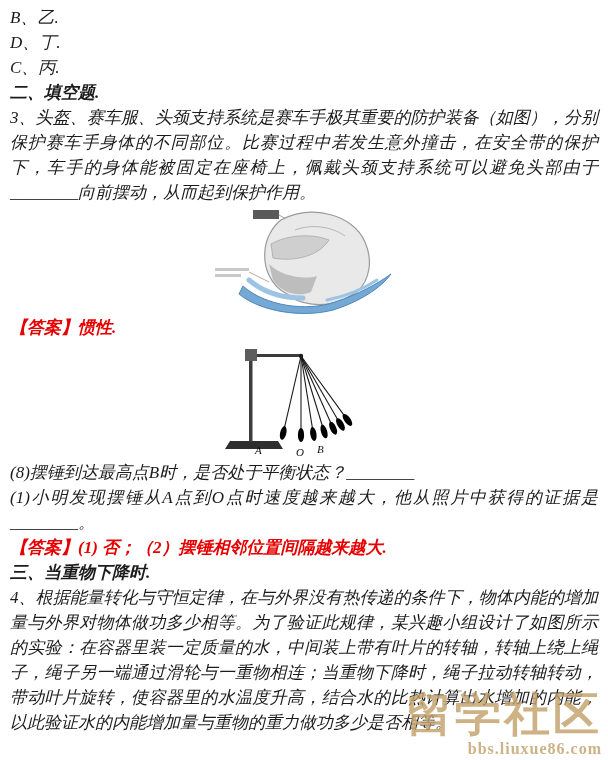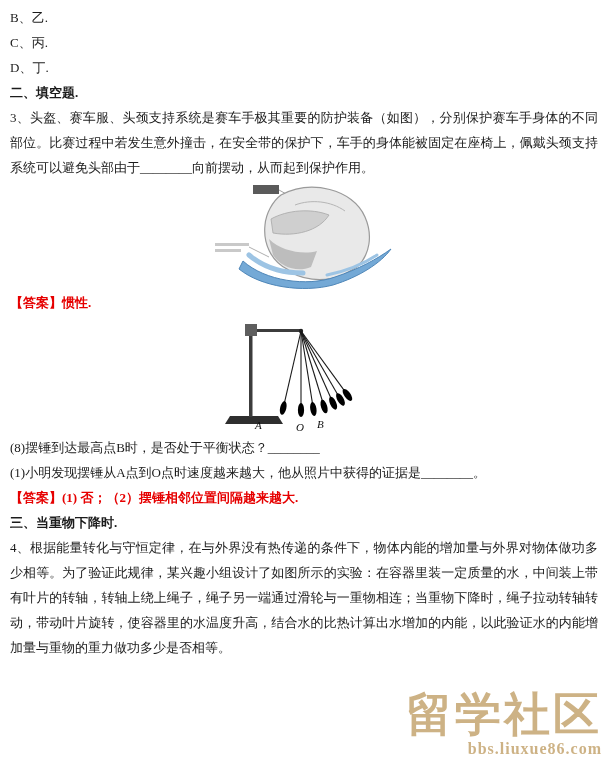--- a/index.html
+++ b/index.html
@@ -10,21 +10,21 @@
   html,body{margin:0;padding:0;}
   body{
     width:608px;height:760px;
     background:#ffffff;
     font-family:"Liberation Serif","DejaVu Serif",serif;
     color:var(--ink);
     position:relative;
     overflow:hidden;
   }
   .content{padding:5px 10px 0 10px;}
-  p{margin:0;font-size:13px;line-height:25px;text-align:justify;}
+  p{margin:0;font-size:17px;line-height:25px;text-align:justify;font-style:italic;}
   .heading{font-weight:bold;}
   .answer{color:var(--answer-red);}
   .answer-strong{font-weight:bold;}
   .figure{text-align:center;margin:1px 0;}
   .figure svg{display:inline-block;vertical-align:top;}
   .watermark{
     position:absolute;right:6px;bottom:2px;
     text-align:right;
     color:var(--watermark-color);
     opacity:.82;
@@ -34,22 +34,22 @@
   .wm-title{font-size:46px;line-height:1.05;letter-spacing:3px;}
   .wm-site{font-size:16px;line-height:1.15;letter-spacing:1px;}
   .pend-label{font-style:italic;font-size:11px;fill:#111;}
 </style>
 </head>
 <body>
 
 <div class="content">
 
   <p>B、乙.</p>
+  <p>D、丁.</p>
   <p>C、丙.</p>
-  <p>D、丁.</p>
 
   <p class="heading">二、填空题.</p>
 
   <p>3、头盔、赛车服、头颈支持系统是赛车手极其重要的防护装备（如图），分别保护赛车手身体的不同部位。比赛过程中若发生意外撞击，在安全带的保护下，车手的身体能被固定在座椅上，佩戴头颈支持系统可以避免头部由于________向前摆动，从而起到保护作用。</p>
 
   <div class="figure">
     <svg width="195" height="108" viewBox="0 0 195 108" aria-hidden="true">
 
       <rect x="46" y="4" width="26" height="9" fill="#5a5a5a"></rect>
       <line x1="72" y1="9" x2="92" y2="20" stroke="#8a8a8a" stroke-width="0.8"></line>

